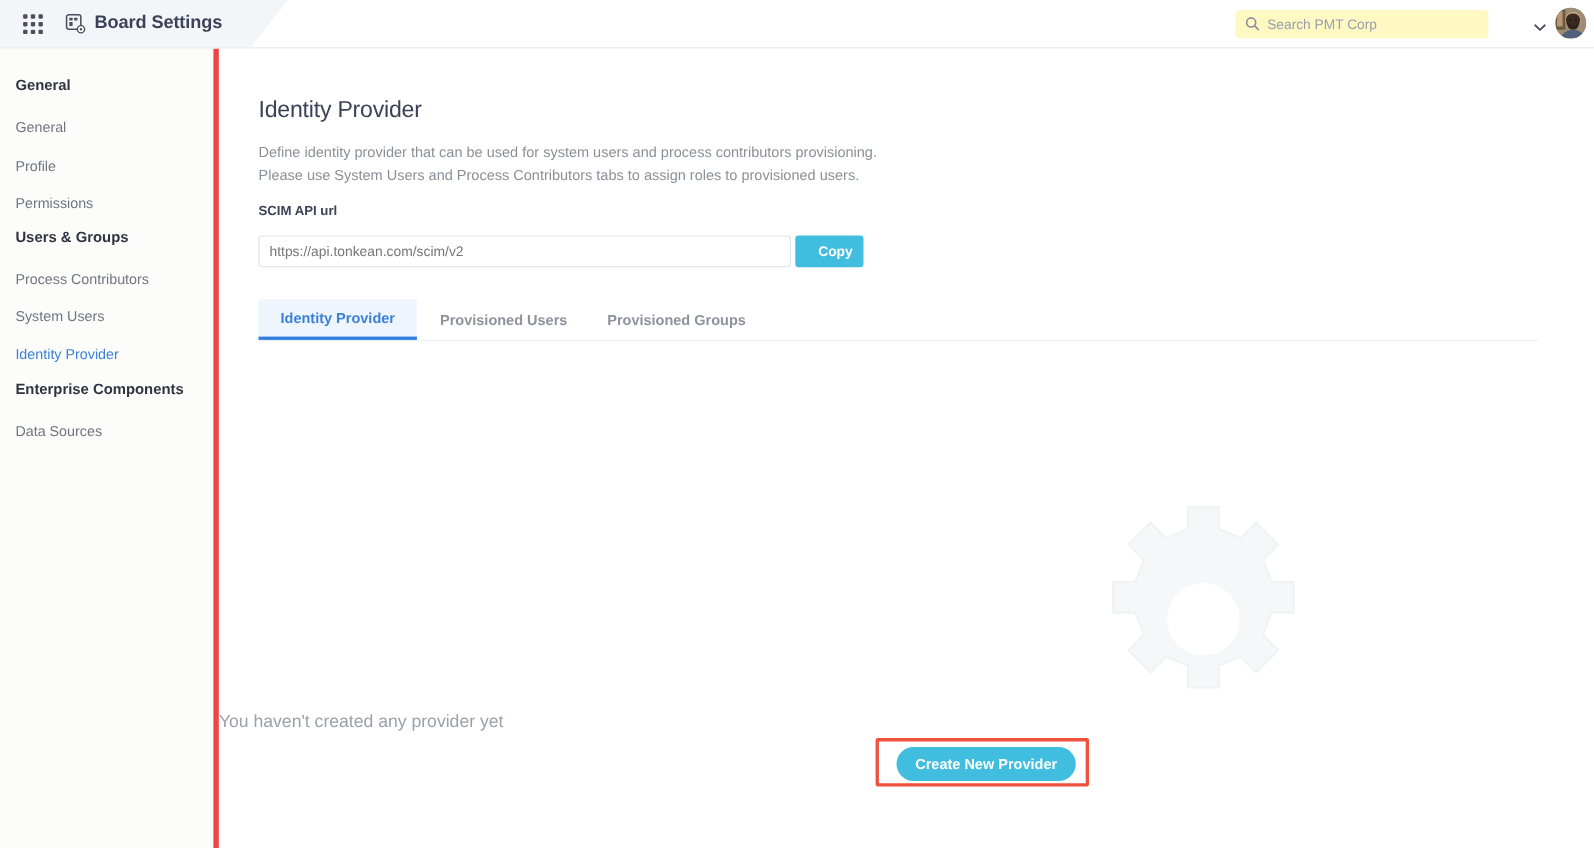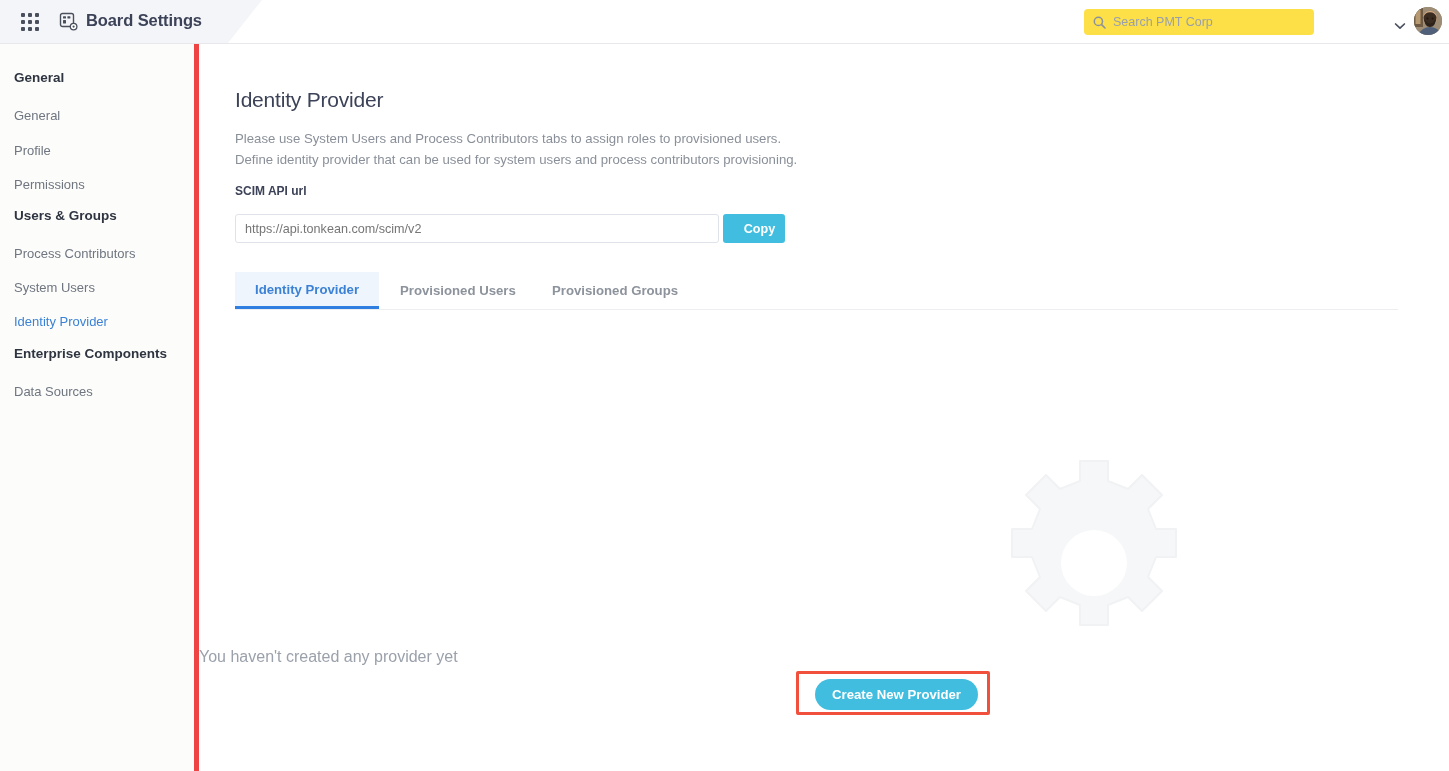--- a/index.html
+++ b/index.html
@@ -43,23 +43,23 @@
     width: 20px; height: 20px;
   }
   .board-title {
     position: absolute; left: 86px; top: 11px;
     font-size: 16.5px; font-weight: bold; color: #3c4257;
     letter-spacing: -0.1px;
     white-space: nowrap;
   }
 
   .search-wrap {
-    position: absolute; left: 1084px; top: 9px;
+    position: absolute; left: 1123px; top: 9px;
     width: 230px; height: 26px;
-    background: #fde047;
+    background: #fef9c3;
     border-radius: 4px;
   }
   .search-icon {
     position: absolute; left: 9px; top: 6px;
     width: 13px; height: 13px;
   }
   .search-input {
     position: absolute; left: 27px; top: 0;
     width: 198px; height: 26px;
     border: none; outline: none; background: transparent;
@@ -259,22 +259,22 @@
 
   <div class="side-group" style="top:302px">Enterprise Components</div>
   <div class="side-item" style="top:340px">Data Sources</div>
 </div>
 
 <div class="main">
 
   <div class="page-title">Identity Provider</div>
 
   <div class="desc">
+    <div>Define identity provider that can be used for system users and process contributors provisioning.</div>
     <div>Please use System Users and Process Contributors tabs to assign roles to provisioned users.</div>
-    <div>Define identity provider that can be used for system users and process contributors provisioning.</div>
   </div>
 
   <div class="scim-label">SCIM API url</div>
   <input class="scim-input" type="text" placeholder="https://api.tonkean.com/scim/v2" style="">
   <button class="copy-btn">Copy</button>
 
   <div class="tabs">
     <div class="tab active" style="left:0px">Identity Provider</div>
     <div class="tab" style="left:297px">Provisioned Groups</div>
     <div class="tab" style="left:145px">Provisioned Users</div>

